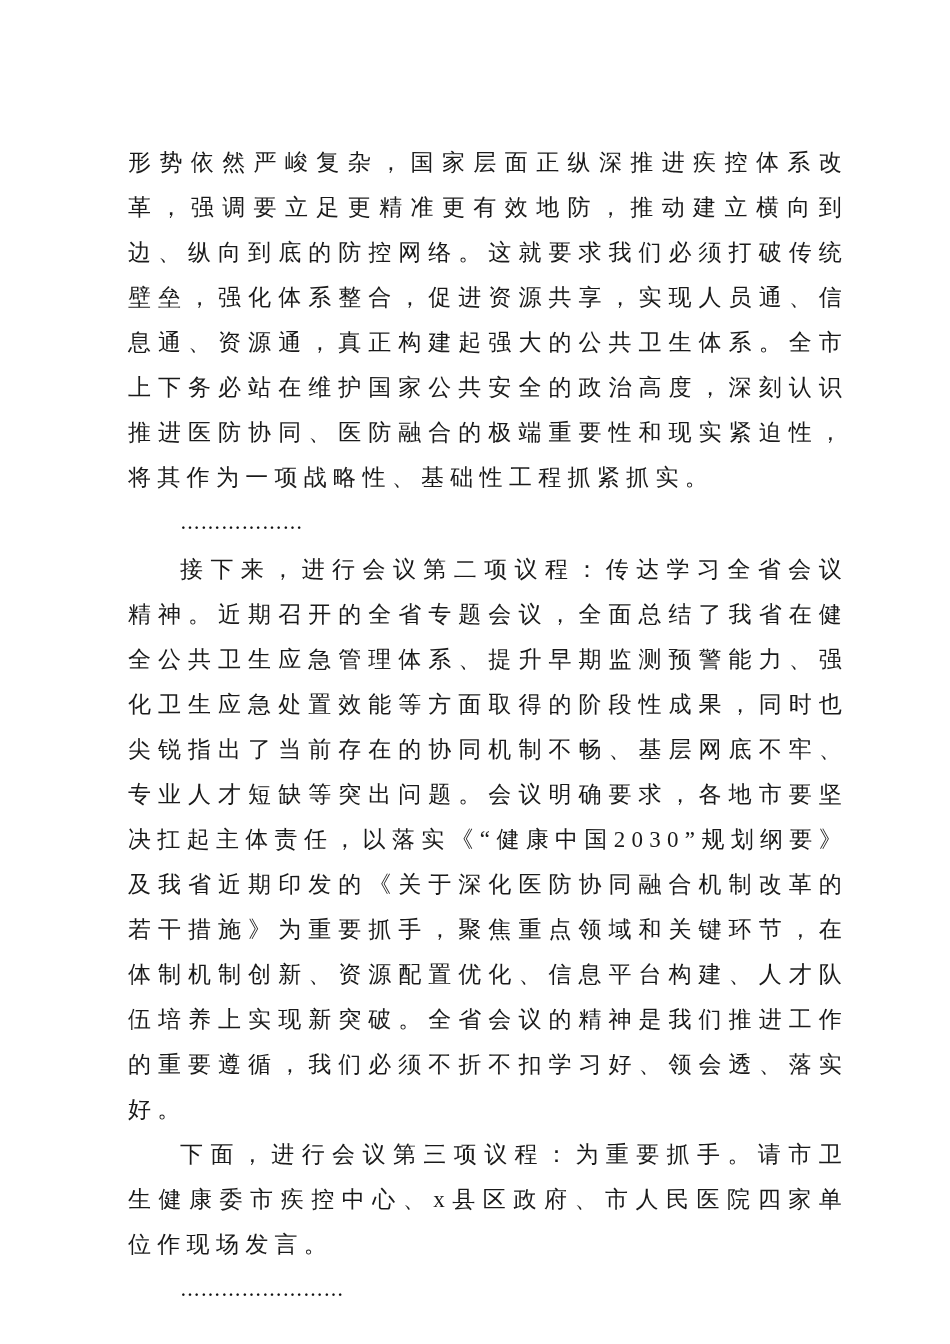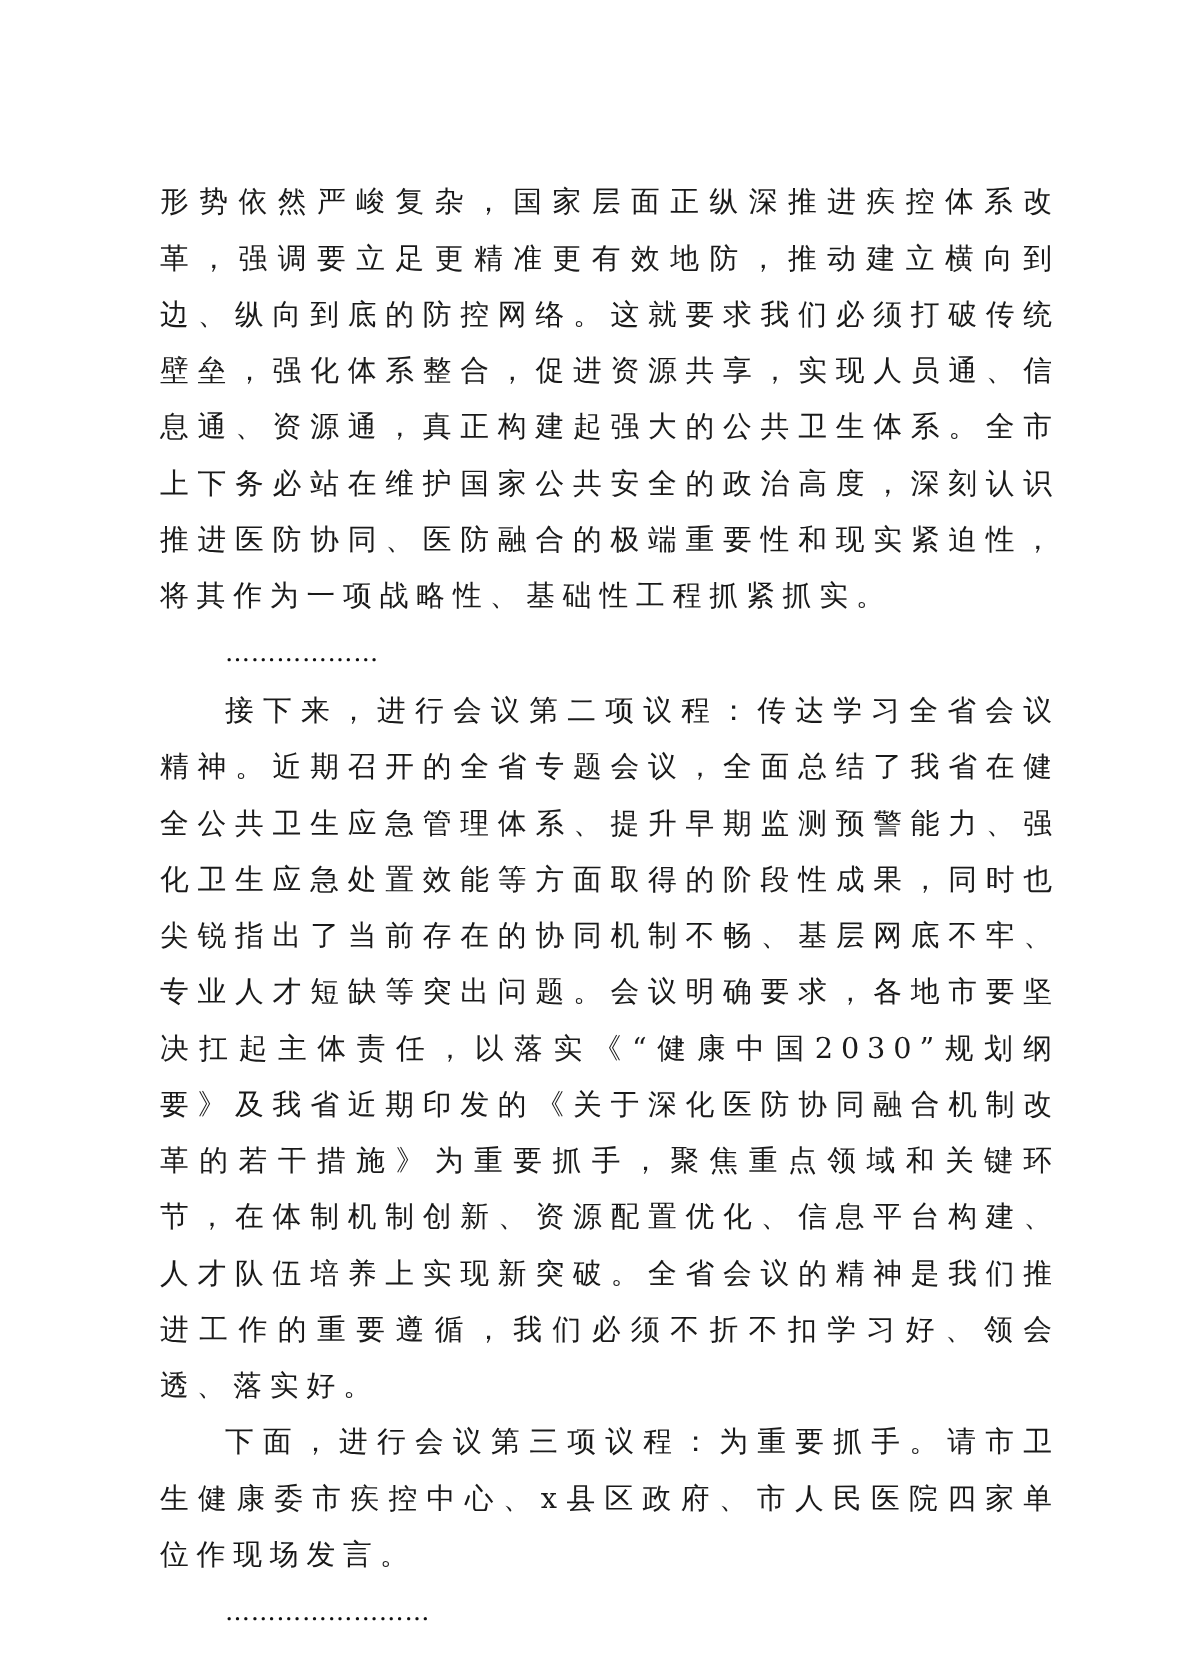--- a/index.html
+++ b/index.html
@@ -26,20 +26,21 @@
     }
     .para {
       margin: 0;
       text-indent: 0;
       text-align: justify;
       text-align-last: left;
       word-break: break-all;
     }
     .para.indent {
       text-indent: 52px;
+      font-family: Liberation Serif, serif;
     }
     .ellipsis {
       margin: 0;
       padding-left: 52px;
       letter-spacing: 0.5px;
       font-size: 20px;
       line-height: 45px;
       height: 47px;
       color: #111;
     }

